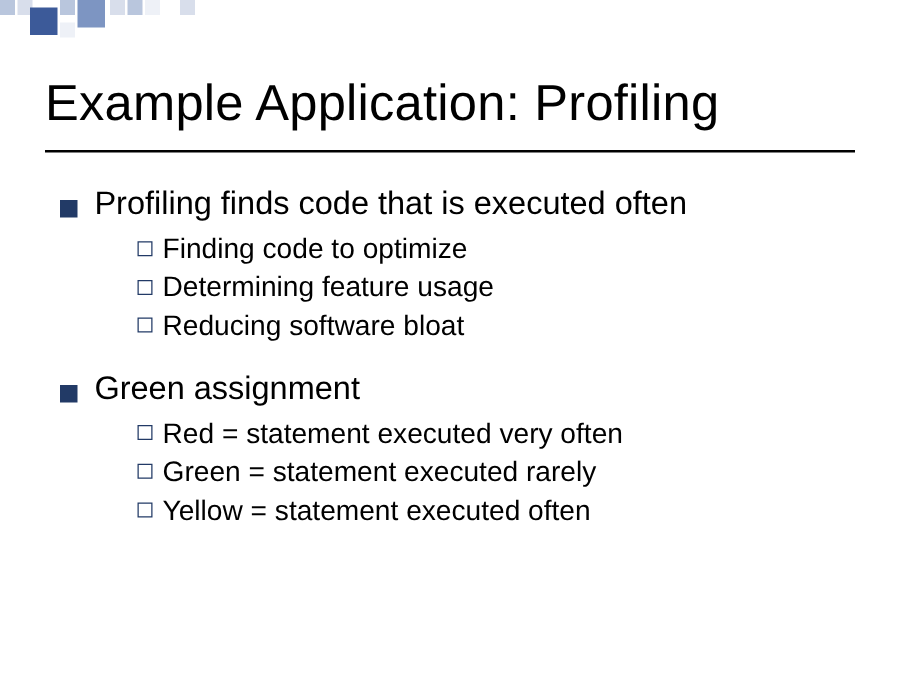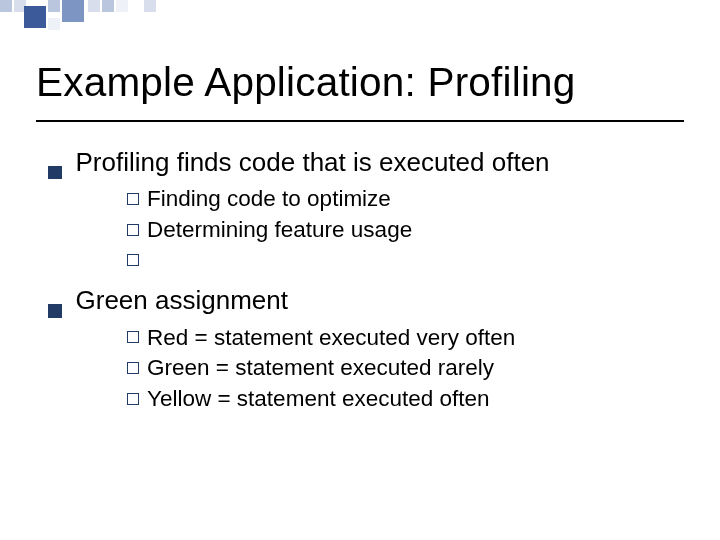--- a/index.html
+++ b/index.html
@@ -47,21 +47,21 @@
     border-top: 2.5px solid #000;
   }
   .body {
     position: absolute;
     top: 146px;
     left: 48px;
     right: 40px;
   }
   .l1 {
     display: flex;
-    align-items: flex-end;
+    align-items: center;
     font-size: 26px;
     line-height: 1.28;
     margin-bottom: 2px;
   }
   .l1 .bullet {
     width: 13.5px;
     height: 13.5px;
     min-width: 13.5px;
     background: #223A66;
     margin-top: 9px;
@@ -69,21 +69,20 @@
   }
   .l2wrap {
     margin: 6px 0 16px 62px;
   }
   .l2 {
     display: flex;
     align-items: flex-start;
     font-size: 22.5px;
     line-height: 1.28;
     margin-bottom: 2px;
-    margin-left: 17px;
   }
   .l2 .bullet {
     width: 12px;
     height: 12px;
     min-width: 12px;
     box-sizing: border-box;
     border: 1.8px solid #223A66;
     margin-top: 7.5px;
     margin-right: 8px;
   }
@@ -128,20 +127,21 @@
       <div class="l2">
         <span class="bullet"></span>
         <span>Finding code to optimize</span>
       </div>
       <div class="l2">
         <span class="bullet"></span>
         <span>Determining feature usage</span>
       </div>
       <div class="l2">
         <span class="bullet"></span>
+        <span>Reducing software bloat</span>
       </div>
     </div>
 
     <div class="spacer-before-colour"></div>
 
     <div class="l1">
       <span class="bullet"></span>
       <span>Green assignment</span>
     </div>
 

